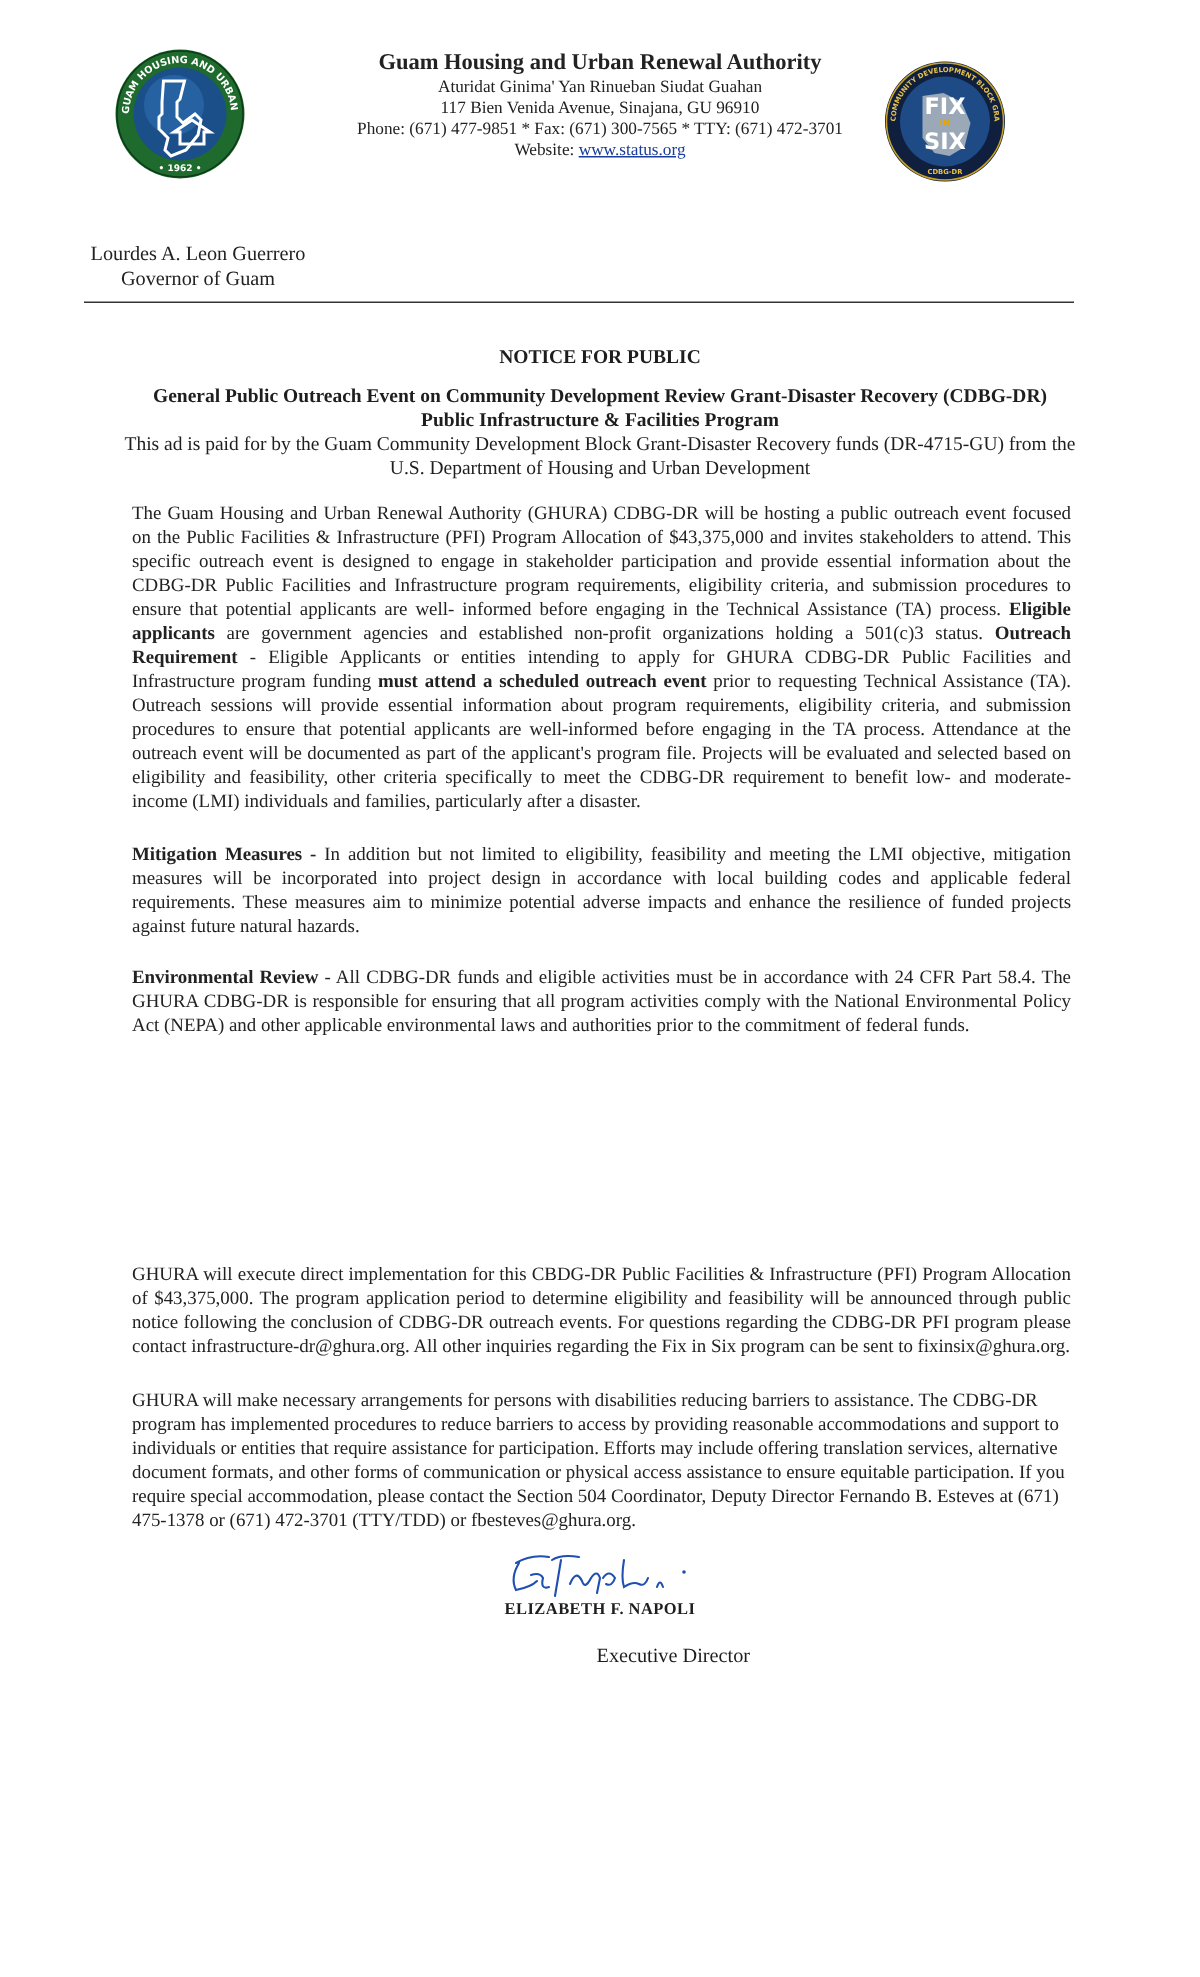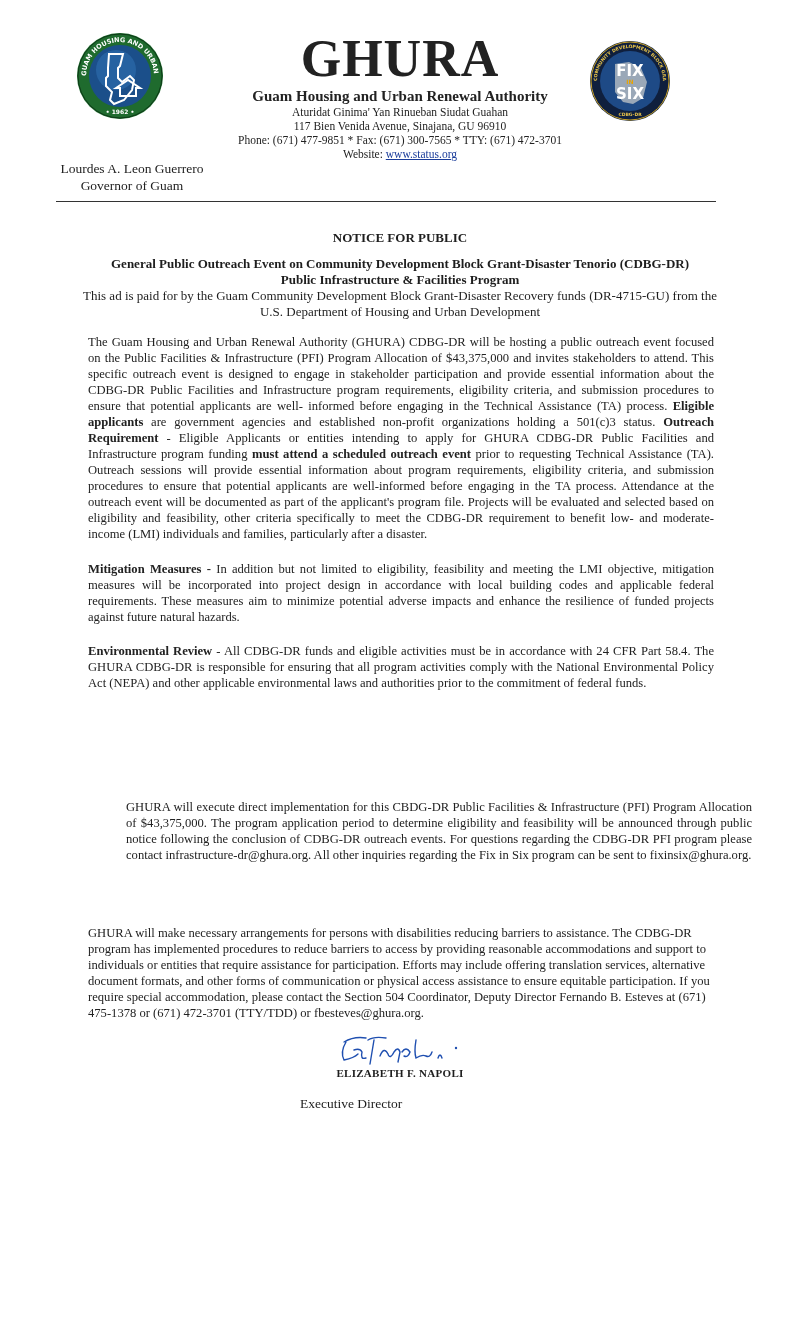--- a/index.html
+++ b/index.html
@@ -27,36 +27,36 @@
   .notice-title { position: absolute; left: 80px; top: 230px; width: 640px; text-align: center; font-size: 13px; font-weight: bold; }
   .event-head { position: absolute; left: 80px; top: 256px; width: 640px; text-align: center; font-size: 13px; line-height: 16px; }
   .event-head .b { font-weight: bold; display: block; }
 
   
   .para { position: absolute; left: 88px; width: 626px; font-size: 12.6px; line-height: 16px; text-align: justify; color: #222; }
   .para b { font-weight: bold; }
   .p1 { top: 334px; }
   .p2 { top: 561px; }
   .p3 { top: 643px; }
-  .p4 { top: 799px; margin-left: 38px; }
+  .p4 { top: 841px; }
   .p5 { top: 925px; text-align: left; }
 
   
   .event-table { position: absolute; left: 88px; top: 715px; width: 626px; border-collapse: collapse; font-size: 12.6px; }
   .event-table td { border: 1.5px solid #333; padding: 0 8px; vertical-align: top; }
   .event-table td.lbl { width: 124px; text-align: center; font-weight: bold; vertical-align: middle; }
   .event-table tr.r1 td { height: 30px; padding-top: 7px; }
   .event-table tr.r2 td { height: 40px; padding-top: 7px; }
   .event-table tr.r3 td { height: 30px; padding-top: 7px; }
   .event-table tr td.lbl { padding-top: 0; }
 
   
   .signature { position: absolute; left: 330px; top: 1030px; width: 140px; height: 40px; }
   .sig-name { position: absolute; left: 300px; top: 1067px; width: 200px; text-align: center; font-size: 11px; font-weight: bold; letter-spacing: 0.3px; }
-  .sig-title { position: absolute; left: 300px; top: 1096px; width: 200px; text-align: left; font-size: 13.5px; }
+  .sig-title { position: absolute; left: 300px; top: 1096px; width: 200px; text-align: right; font-size: 13.5px; }
 </style>
 </head>
 <body>
 
 <div class="page">
 
   <div class="seal-left">
     <svg viewBox="0 0 88 88" width="88" height="88">
       <circle cx="44" cy="44" r="43" fill="#1f6b2e"></circle>
       <circle cx="44" cy="44" r="42" fill="none" stroke="#0d3a17" stroke-width="1"></circle>
@@ -64,21 +64,20 @@
       <circle cx="40" cy="38" r="20" fill="#2f6fb0" opacity="0.6"></circle>
       <path d="M33 22 h14 l-3 12 l-2 2 v10 l4 4 l8 -6 l4 4 l-2 10 l-8 10 l-10 4 l-4 -4 l2 -8 l-6 -6 v-8 l2 -2 v-8 z" fill="none" stroke="#ffffff" stroke-width="2"></path>
       <path d="M40 56 l12 -8 l12 8 h-4 v8 h-16 v-8 z" fill="none" stroke="#ffffff" stroke-width="2"></path>
       <text x="44" y="82" text-anchor="middle" font-size="6" fill="#ffffff" font-family="DejaVu Sans, sans-serif" font-weight="bold">• 1962 •</text>
       <path id="ringL" d="M10 44 A34 34 0 0 1 78 44" fill="none"></path>
       <text font-size="6.5" fill="#ffffff" font-family="DejaVu Sans, sans-serif" font-weight="bold"><textPath href="#ringL">GUAM HOUSING AND URBAN RENEWAL</textPath></text>
     </svg>
   </div>
 
   <div class="masthead">
-    <div class="mast-title">GHURA</div>
     <div class="mast-sub">Guam Housing and Urban Renewal Authority</div>
     <div class="mast-line">Aturidat Ginima' Yan Rinueban Siudat Guahan</div>
     <div class="mast-line">117 Bien Venida Avenue, Sinajana, GU  96910</div>
     <div class="mast-line">Phone: (671) 477-9851 * Fax: (671) 300-7565 * TTY: (671) 472-3701</div>
     <div class="mast-line">
       <span>Website: </span><span class="mast-link">www.status.org</span>
     </div>
   </div>
 
   <div class="seal-right">
@@ -98,21 +97,21 @@
 
   <div class="official left">
     <div>Lourdes A. Leon Guerrero</div>
     <div>Governor of Guam</div>
   </div>
 
   <div class="header-rule"></div>
 
   <div class="notice-title">NOTICE FOR PUBLIC</div>
   <div class="event-head">
-    <span class="b">General Public Outreach Event on Community Development Block Grant-Disaster Tenorio (CDBG-DR)</span>
+    <span class="b">General Public Outreach Event on Community Development Review Grant-Disaster Recovery (CDBG-DR)</span>
     <span class="b">Public Infrastructure &amp; Facilities Program</span>
     <span>This ad is paid for by the Guam Community Development Block Grant-Disaster Recovery funds (DR-4715-GU) from the U.S. Department of Housing and Urban Development</span>
   </div>
 
   <p class="para p1"><span>The Guam Housing and Urban Renewal Authority (GHURA) CDBG-DR will be hosting a public outreach event focused on the Public Facilities &amp; Infrastructure (PFI) Program Allocation of $43,375,000 and invites stakeholders to attend. This specific outreach event is designed to engage in stakeholder participation and provide essential information about the CDBG-DR Public Facilities and Infrastructure program requirements, eligibility criteria, and submission procedures to ensure that potential applicants are well- informed before engaging in the Technical Assistance (TA) process. </span><b>Eligible applicants</b><span> are government agencies and established non-profit organizations holding a 501(c)3 status. </span><b>Outreach Requirement</b><span> - Eligible Applicants or entities intending to apply for  GHURA CDBG-DR Public Facilities and Infrastructure program funding </span><b>must attend a scheduled outreach event</b><span> prior to requesting Technical Assistance (TA). Outreach sessions will provide essential information about program requirements, eligibility criteria, and submission procedures to ensure that potential applicants are well-informed before engaging in the TA process. Attendance at the outreach event will be documented as part of the applicant's program file. Projects will be evaluated and  selected based on eligibility and feasibility, other criteria specifically to meet the CDBG-DR requirement to benefit low- and moderate-income (LMI) individuals and families, particularly after a disaster.</span></p>
 
   <p class="para p2"><b>Mitigation Measures -</b><span> In addition but not limited to eligibility, feasibility and meeting the LMI objective, mitigation measures will be incorporated into project design in accordance with local building codes and applicable federal requirements. These measures aim to minimize potential adverse impacts and enhance the resilience of funded projects against future natural hazards.</span></p>
 
   <p class="para p3"><b>Environmental Review</b><span> - All CDBG-DR funds and eligible activities must be in accordance with 24 CFR Part 58.4. The GHURA CDBG-DR is responsible for ensuring that all program activities comply with the National Environmental Policy Act (NEPA) and other applicable environmental laws and authorities prior to the commitment of federal funds.</span></p>
 

